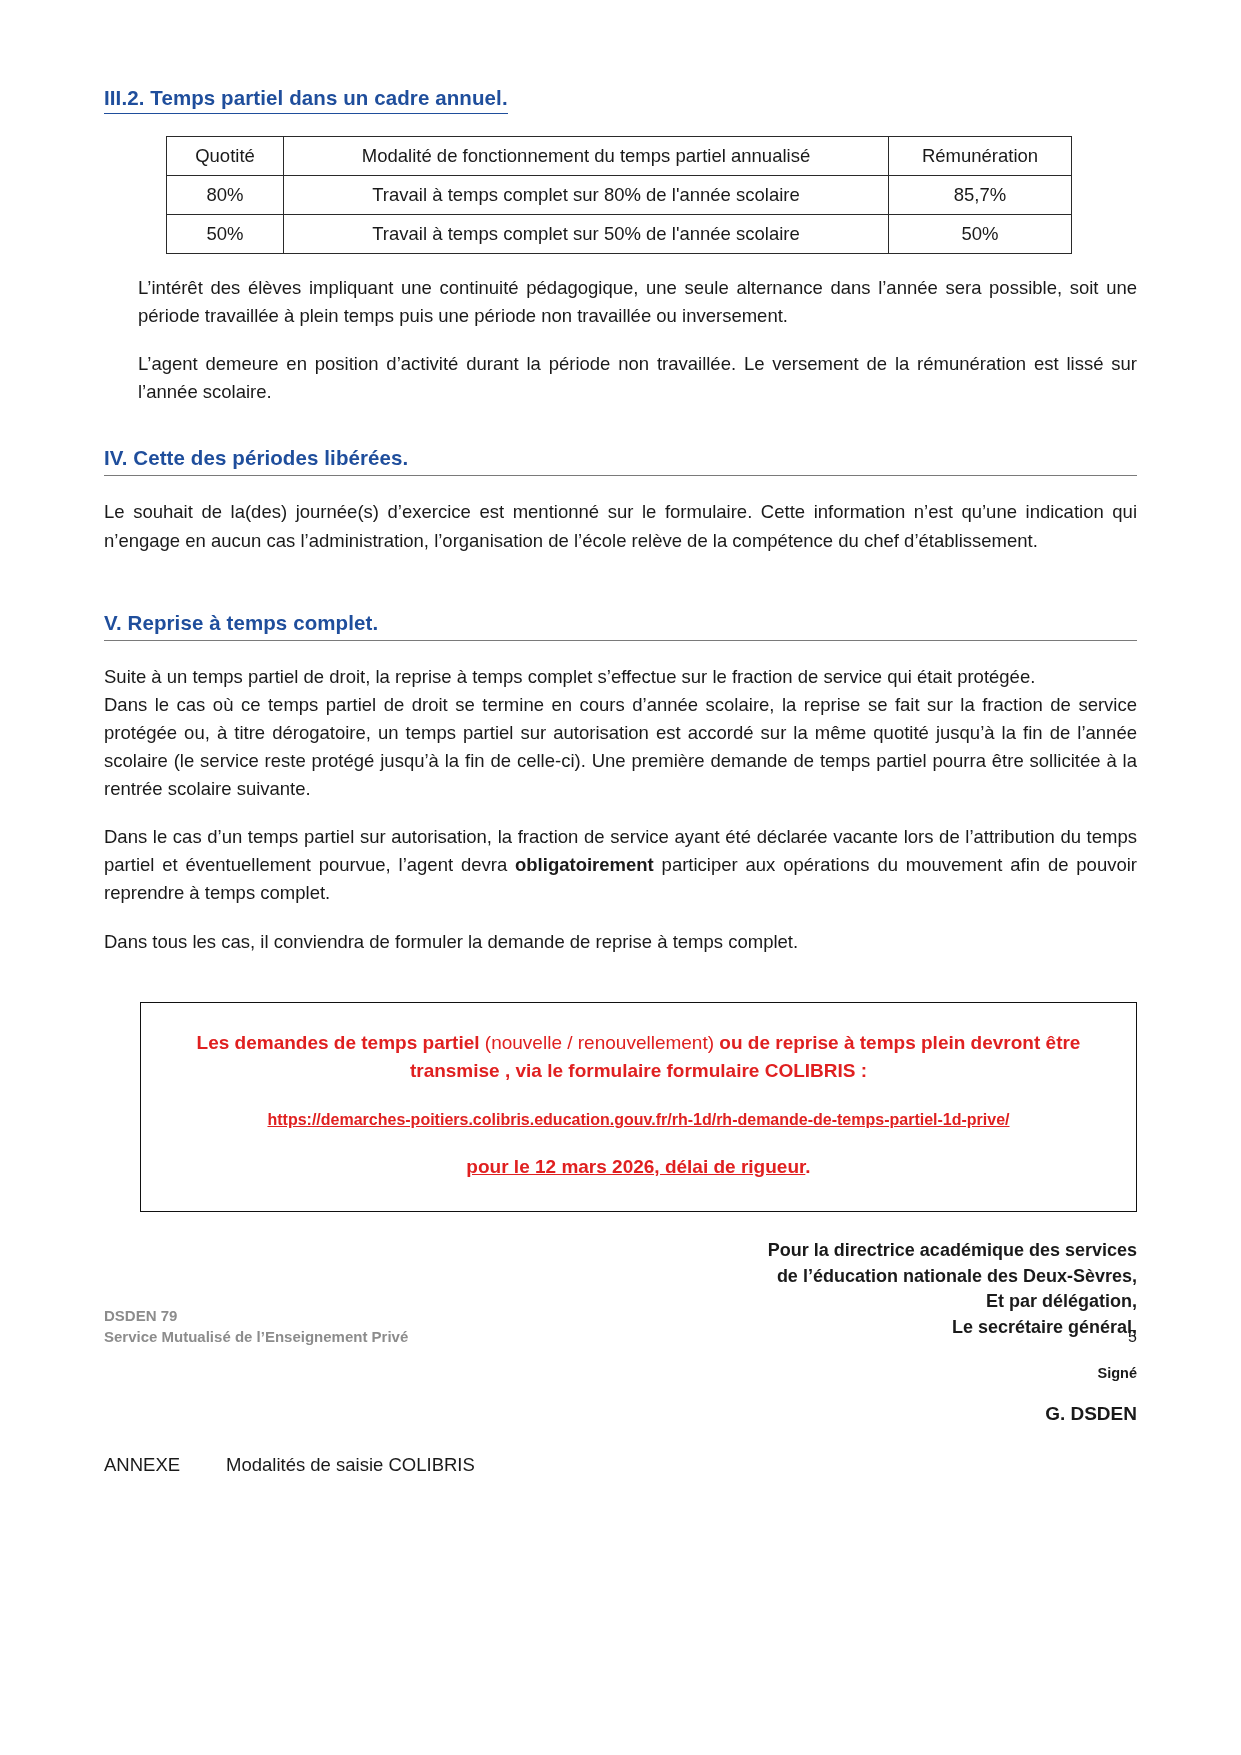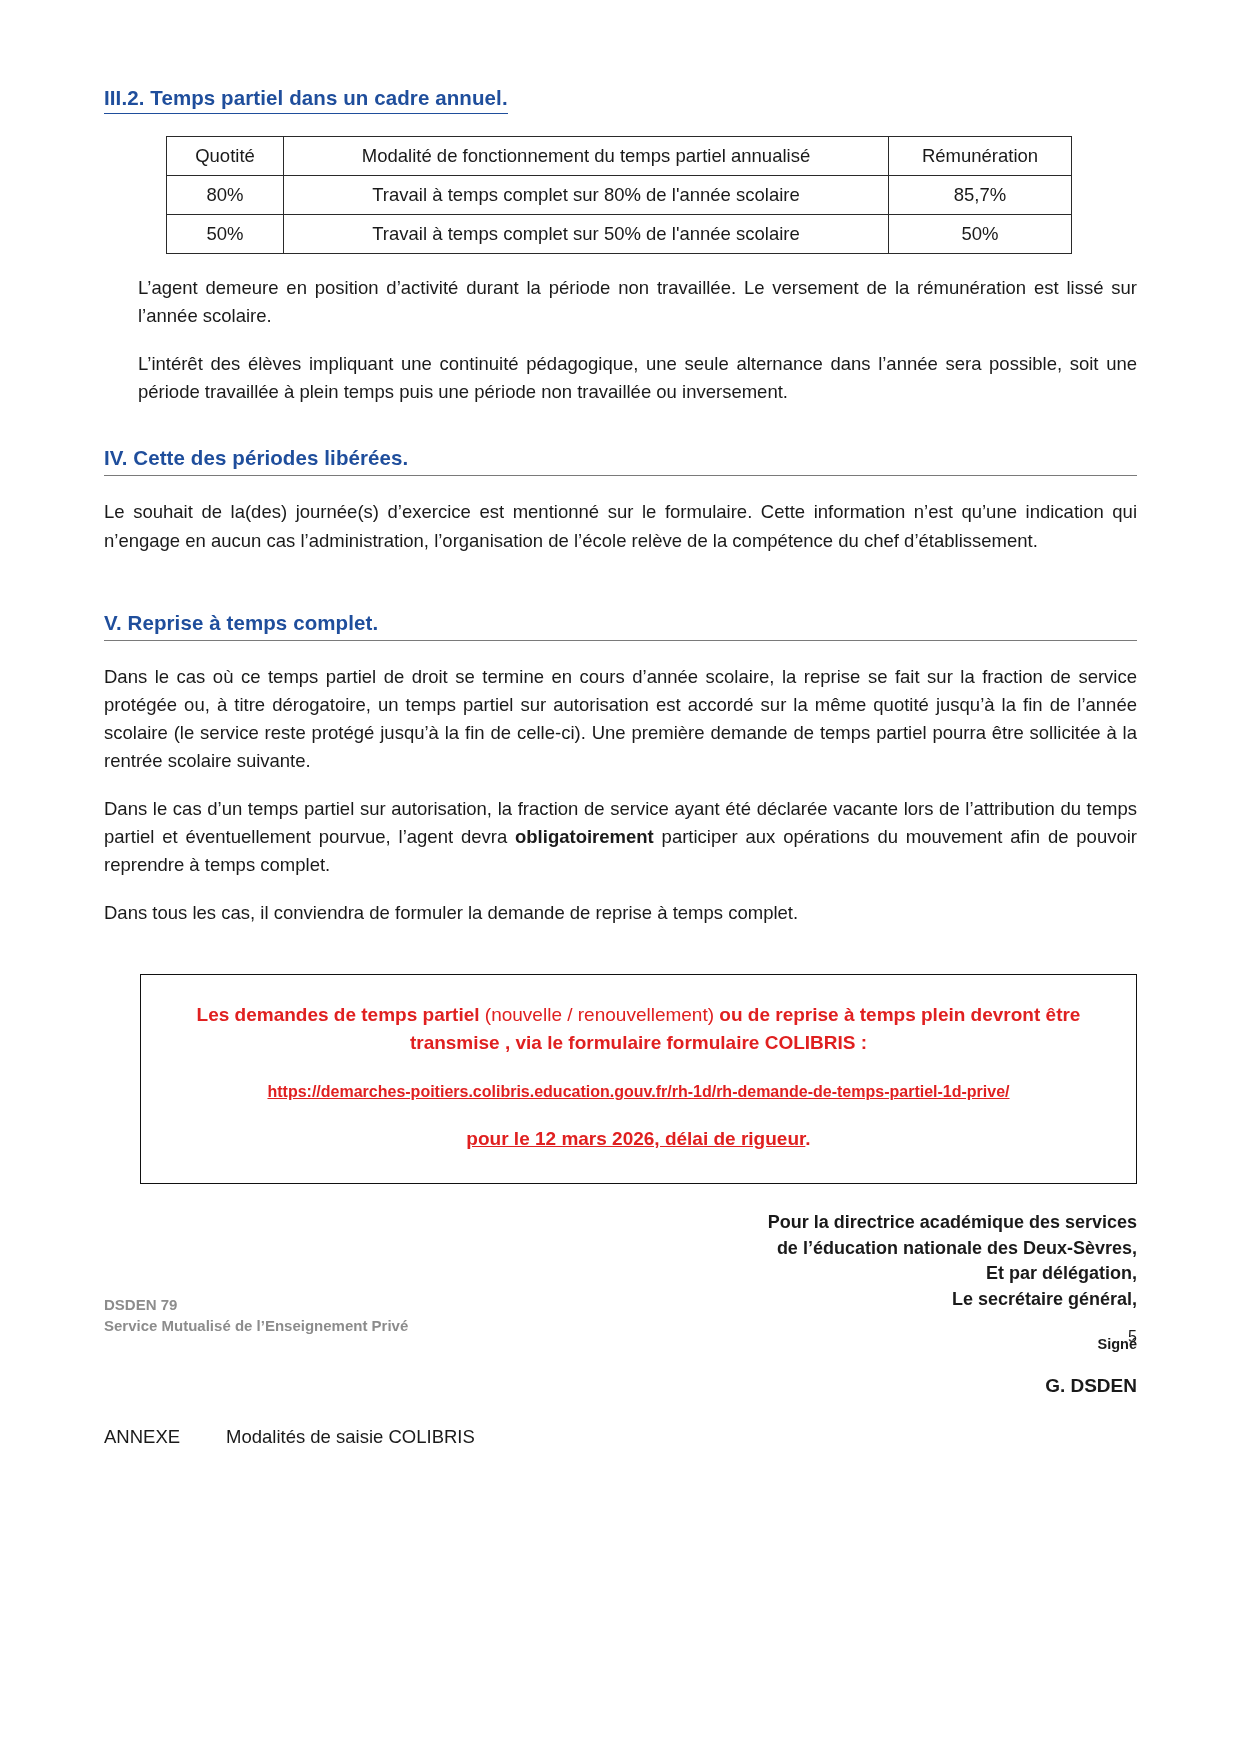--- a/index.html
+++ b/index.html
@@ -159,21 +159,21 @@
   }
   .annexe .label {
     display: inline-block;
     width: 122px;
   }
 
   
   .footer {
     position: absolute;
     left: 104px;
-    bottom: 62px;
+    bottom: 51px;
     font-size: 15px;
     font-weight: bold;
     color: #8c8c8c;
     line-height: 1.4;
   }
   .page-number {
     position: absolute;
     right: 104px;
     bottom: 52px;
     font-size: 16px;
@@ -203,35 +203,36 @@
         <td class="cell-remu">85,7%</td>
       </tr>
       <tr>
         <td class="cell-quota">50%</td>
         <td class="cell-modalite">Travail à temps complet sur 50% de l'année scolaire</td>
         <td class="cell-remu">50%</td>
       </tr>
     </tbody>
   </table>
 
+  <p class="body indent">L’intérêt des élèves impliquant une continuité pédagogique, une seule alternance dans l’année sera possible, soit une période travaillée à plein temps puis une période non travaillée ou inversement.</p>
   <p class="body indent">L’agent demeure en position d’activité durant la période non travaillée. Le versement de la rémunération est lissé sur l’année scolaire.</p>
-  <p class="body indent">L’intérêt des élèves impliquant une continuité pédagogique, une seule alternance dans l’année sera possible, soit une période travaillée à plein temps puis une période non travaillée ou inversement.</p>
 
   
   <div style="margin-top:40px;">
     <h2 class="section-title">IV. Cette des périodes libérées.</h2>
     <div class="rule-under"></div>
   </div>
   <p class="body" style="margin-top:0;">Le souhait de la(des) journée(s) d’exercice est mentionné sur le formulaire. Cette information n’est qu’une indication qui n’engage en aucun cas l’administration, l’organisation de l’école relève de la compétence du chef d’établissement.</p>
 
   
   <div style="margin-top:56px;">
     <h2 class="section-title">V. Reprise à temps complet.</h2>
     <div class="rule-under"></div>
   </div>
+  <p class="body" style="margin-top:0;">Suite à un temps partiel de droit, la reprise à temps complet s’effectue sur le fraction de service qui était protégée.</p>
   <p class="body tight" style="margin-top:0;">Dans le cas où ce temps partiel de droit se termine en cours d’année scolaire, la reprise se fait sur la fraction de service protégée ou, à titre dérogatoire, un temps partiel sur autorisation est accordé sur la même quotité jusqu’à la fin de l’année scolaire (le service reste protégé jusqu’à la fin de celle-ci). Une première demande de temps partiel pourra être sollicitée à la rentrée scolaire suivante.</p>
   <p class="body"><span>Dans le cas d’un temps partiel sur autorisation, la fraction de service ayant été déclarée vacante lors de l’attribution du temps partiel et éventuellement pourvue, l’agent devra </span><b>obligatoirement</b><span> participer aux opérations du mouvement afin de pouvoir reprendre à temps complet.</span></p>
   <p class="body">Dans tous les cas, il conviendra de formuler la demande de reprise à temps complet.</p>
 
   
   <div class="callout">
     <p class="line1"><span class="bold">Les demandes de temps partiel</span><span> (nouvelle / renouvellement) </span><span class="bold">ou de reprise à temps plein devront être transmise , via le formulaire formulaire COLIBRIS :</span></p>
     <a class="url" href="#">https://demarches-poitiers.colibris.education.gouv.fr/rh-1d/rh-demande-de-temps-partiel-1d-prive/</a>
     <p class="deadline"><span class="u">pour le 12 mars 2026, délai de rigueur</span><span>.</span></p>
   </div>

